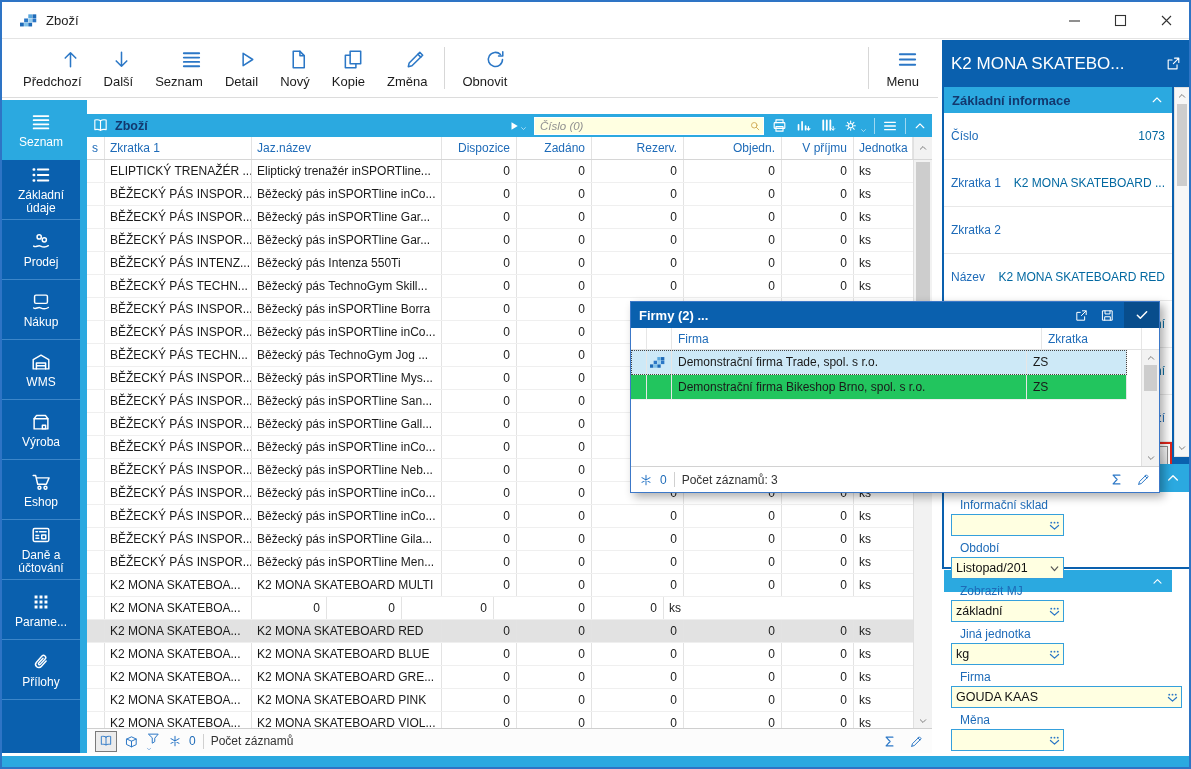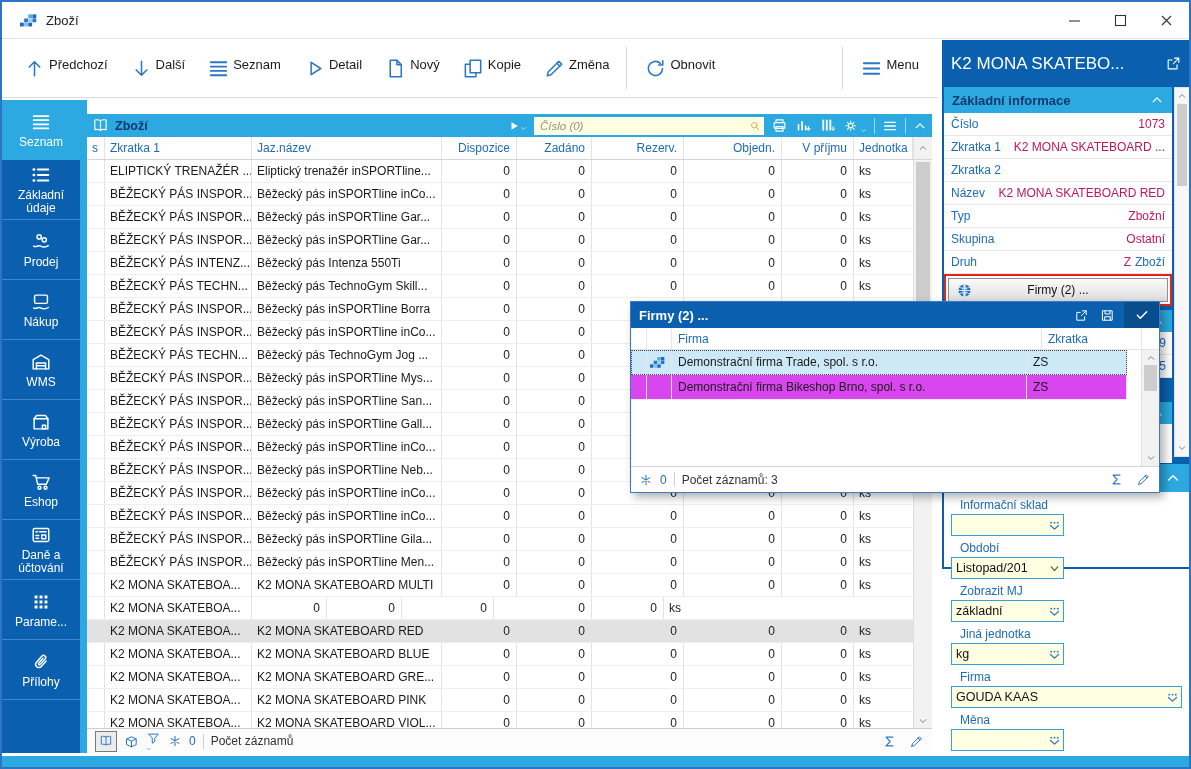--- a/index.html
+++ b/index.html
@@ -12,21 +12,21 @@
     display:flex;align-items:center;padding-left:18px;gap:9px;}
   .app-title{font-size:13px;color:#222;}
   .win-controls{margin-left:auto;display:flex;height:100%;}
   .wc{width:46px;height:100%;display:flex;align-items:center;justify-content:center;color:#333;cursor:default;}
   .wc svg{width:15px;height:15px;}
 
   
   .toolbar{position:absolute;left:0;top:37px;width:936px;height:59px;border-bottom:1px solid #dcdcdc;
     display:flex;align-items:center;padding:0 8px 0 10px;box-sizing:border-box;}
   .toolbar-buttons{display:flex;align-items:center;height:100%;}
-  .tbtn{display:flex;align-items:flex-start;justify-content:center;gap:3px;
+  .tbtn{display:flex;flex-direction:column;align-items:flex-end;justify-content:center;gap:3px;
     padding:4px 11px;color:#2B77C6;cursor:default;}
   .tbtn .ticon svg{width:23px;height:23px;}
   .tbtn .tlabel{font-size:13px;color:#1b1b1b;white-space:nowrap;}
   .tsep{width:1px;height:42px;background:#d7d7d7;margin:0 6px;}
   .toolbar-right{margin-left:auto;display:flex;align-items:center;height:100%;}
 
   
   .sidebar{position:absolute;left:0;top:98px;width:85px;height:653px;background:#0A60AE;}
   .sb-accent{position:absolute;right:0;top:0;bottom:0;width:7px;background:#2BA9E0;}
   .sb-items{position:absolute;left:0;top:0;right:7px;}
@@ -92,23 +92,23 @@
   .rightpanel{position:absolute;left:940px;top:38px;width:249px;height:529px;background:#0A60AE;}
   .rp-header{height:47px;display:flex;align-items:center;color:#fff;padding:0 9px;gap:6px;}
   .rp-title{font-size:17px;white-space:nowrap;overflow:hidden;flex:1;}
   .rp-header svg{width:17px;height:17px;flex:none;}
   .rp-content{position:absolute;left:2px;right:19px;top:47px;}
   .rp-sec-head{height:26px;background:#2BA9E0;display:flex;align-items:center;padding:0 8px;
     font-weight:bold;font-size:13px;color:#12386E;}
   .rp-sec-head .chev{margin-left:auto;color:#fff;}
   .rp-sec-head .chev svg{width:14px;height:14px;}
   .rp-card{background:#fff;}
-  .rp-row{height:22px;display:flex;align-items:center;border-bottom:1px solid #e8e8e8;padding:0 7px;background:#fff;}
+  .rp-row{height:22px;display:flex;align-items:center;border-bottom:1px solid #e8e8e8;padding:12px 7px;background:#fff;}
   .rp-lab{color:#1E6BB8;white-space:nowrap;}
-  .rp-val{margin-left:auto;color:#be185d;white-space:nowrap;overflow:hidden;padding-left:6px;}
+  .rp-val{margin-left:auto;color:#0369a1;white-space:nowrap;overflow:hidden;padding-left:6px;}
   .rp-link{color:#1E6BB8;margin-left:4px;}
   .firmy-wrap{border:2px solid #E1251B;background:#fff;padding:2px;}
   .firmy-btn{height:22px;border:1px solid #8f8f8f;background:linear-gradient(#fbfbfb,#dedede);
     display:flex;align-items:center;position:relative;cursor:default;}
   .firmy-btn .globe{position:absolute;left:7px;display:flex;}
   .firmy-btn .globe svg{width:17px;height:17px;}
   .firmy-btn .fb-label{flex:1;text-align:center;font-size:12px;color:#111;}
   .rp-gap4{height:4px;}
   .rp-hrow{height:22px;display:flex;align-items:center;background:#fff;border-bottom:1px solid #e8e8e8;padding:0 6px;}
   .rp-hval{margin-left:auto;color:#1E6BB8;}
@@ -152,21 +152,21 @@
   .pt-check{width:35px;height:100%;background:#084D8C;display:flex;align-items:center;justify-content:center;color:#fff;margin-left:4px;}
   .pt-check svg{width:16px;height:16px;}
   .popup-cols{height:21px;display:flex;color:#1E6BB8;border-bottom:1px solid #e2e2e2;flex:0 0 auto;}
   .pcell{border-right:1px solid #e6e6e6;box-sizing:border-box;display:flex;align-items:center;
     padding-left:6px;white-space:nowrap;overflow:hidden;}
   .p0{width:16px;flex:none;}.p1{width:25px;flex:none;padding-left:2px;}
   .p2{flex:1;min-width:0;}.p3{width:100px;flex:none;}
   .p-scroll{width:17px;flex:none;}
   .popup-body{flex:1;position:relative;overflow:hidden;}
   .popup-rows{margin-right:32px;}
-  .p-row{height:24px;display:flex;border-bottom:1px solid #f0f0f0;background:#d946ef;cursor:default;}
+  .p-row{height:24px;display:flex;border-bottom:1px solid #f0f0f0;background:#22c55e;cursor:default;}
   .p-row.selected{background:#CDE9F7;outline:1px dotted #444;outline-offset:-1px;}
   .p-row .k2mark svg{width:17px;height:15px;}
   .popup-vscroll{position:absolute;right:0;top:0;bottom:0;width:17px;background:#f2f2f2;border-left:1px solid #e0e0e0;}
   .popup-vscroll .arr{position:absolute;left:0;right:0;display:flex;justify-content:center;color:#666;}
   .popup-vscroll svg{width:10px;height:10px;}
   .pv-top{top:3px;}.pv-bot{bottom:3px;}
   .pv-thumb{position:absolute;top:15px;left:2px;right:2px;height:26px;background:#cdcdcd;}
   .popup-status{height:25px;border-top:1px solid #d2d2d2;display:flex;align-items:center;gap:7px;
     padding:0 8px;flex:0 0 auto;color:#2B77C6;background:#fff;}
 

